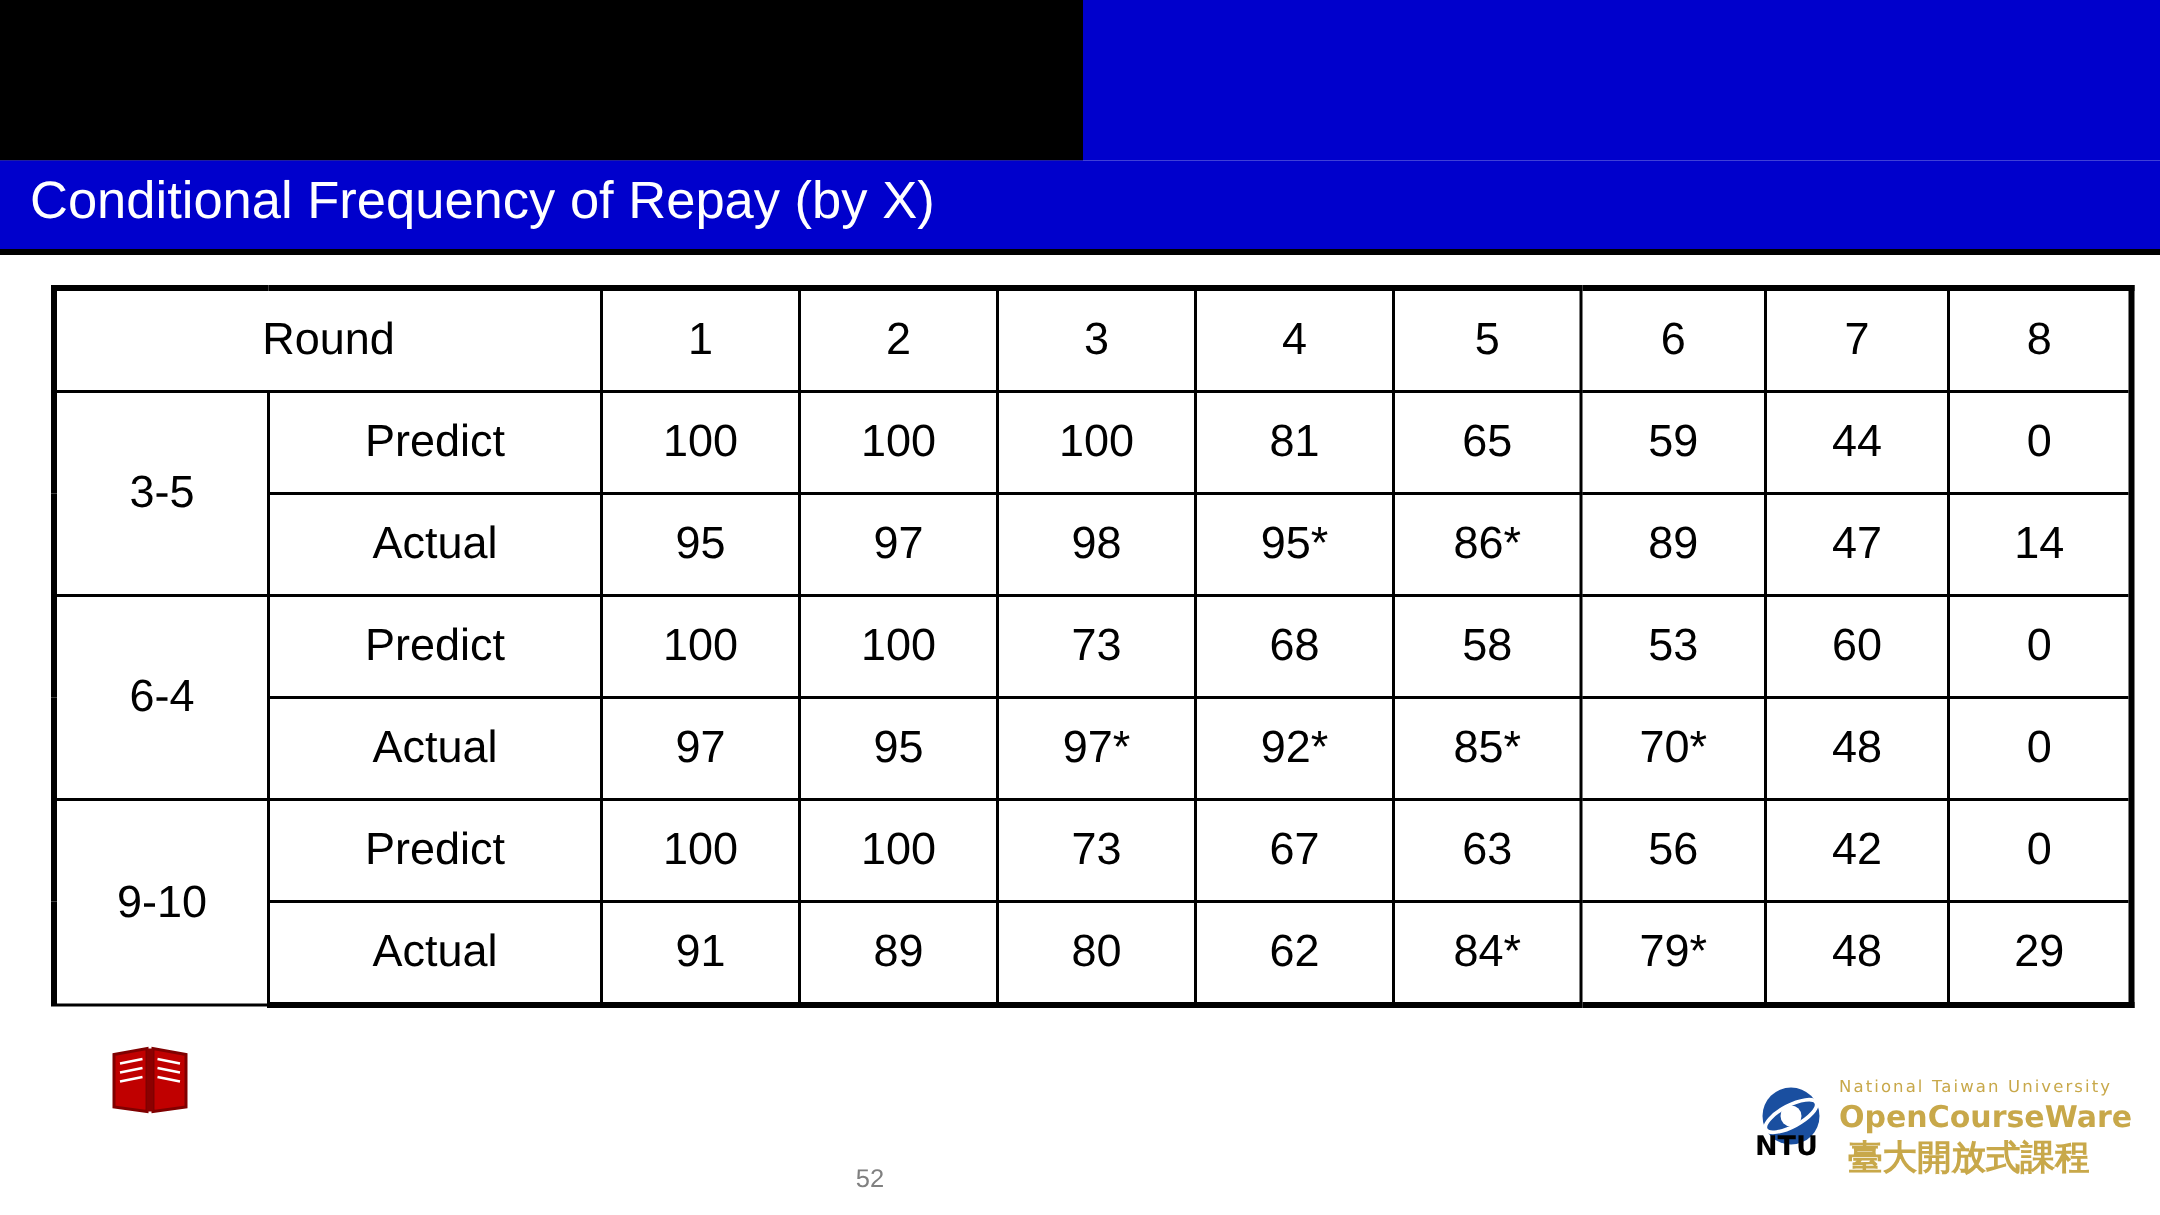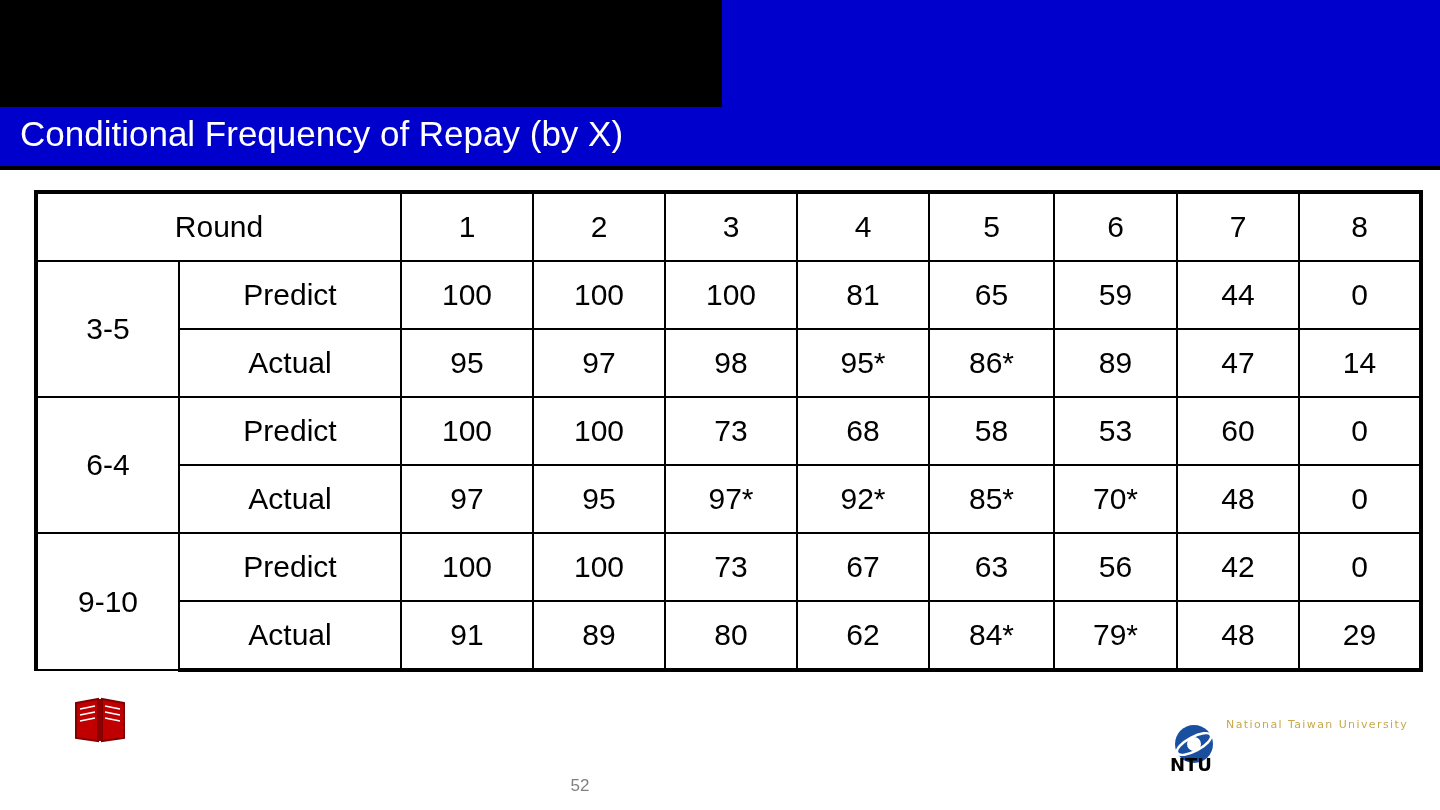--- a/index.html
+++ b/index.html
@@ -272,14 +272,16 @@
 
 <div class="page-num">52</div>
 
 <div class="ocw-logo">
   <svg width="56" height="56" viewBox="0 0 56 56" style="position:absolute;left:0;top:2px;">
     <circle cx="28" cy="24" r="19" fill="#1a4fa0"></circle>
     <ellipse cx="28" cy="24" rx="19" ry="7" fill="none" stroke="#ffffff" stroke-width="2.5" transform="rotate(-28 28 24)"></ellipse>
     <circle cx="28" cy="24" r="7" fill="#ffffff"></circle>
   </svg>
   <div class="ocw-line1">National Taiwan University</div>
+  <div class="ocw-line2">OpenCourseWare</div>
   <div class="ocw-ntu">NTU</div>
+  <div class="ocw-line3">臺大開放式課程</div>
 </div>
 
 </body></html>

